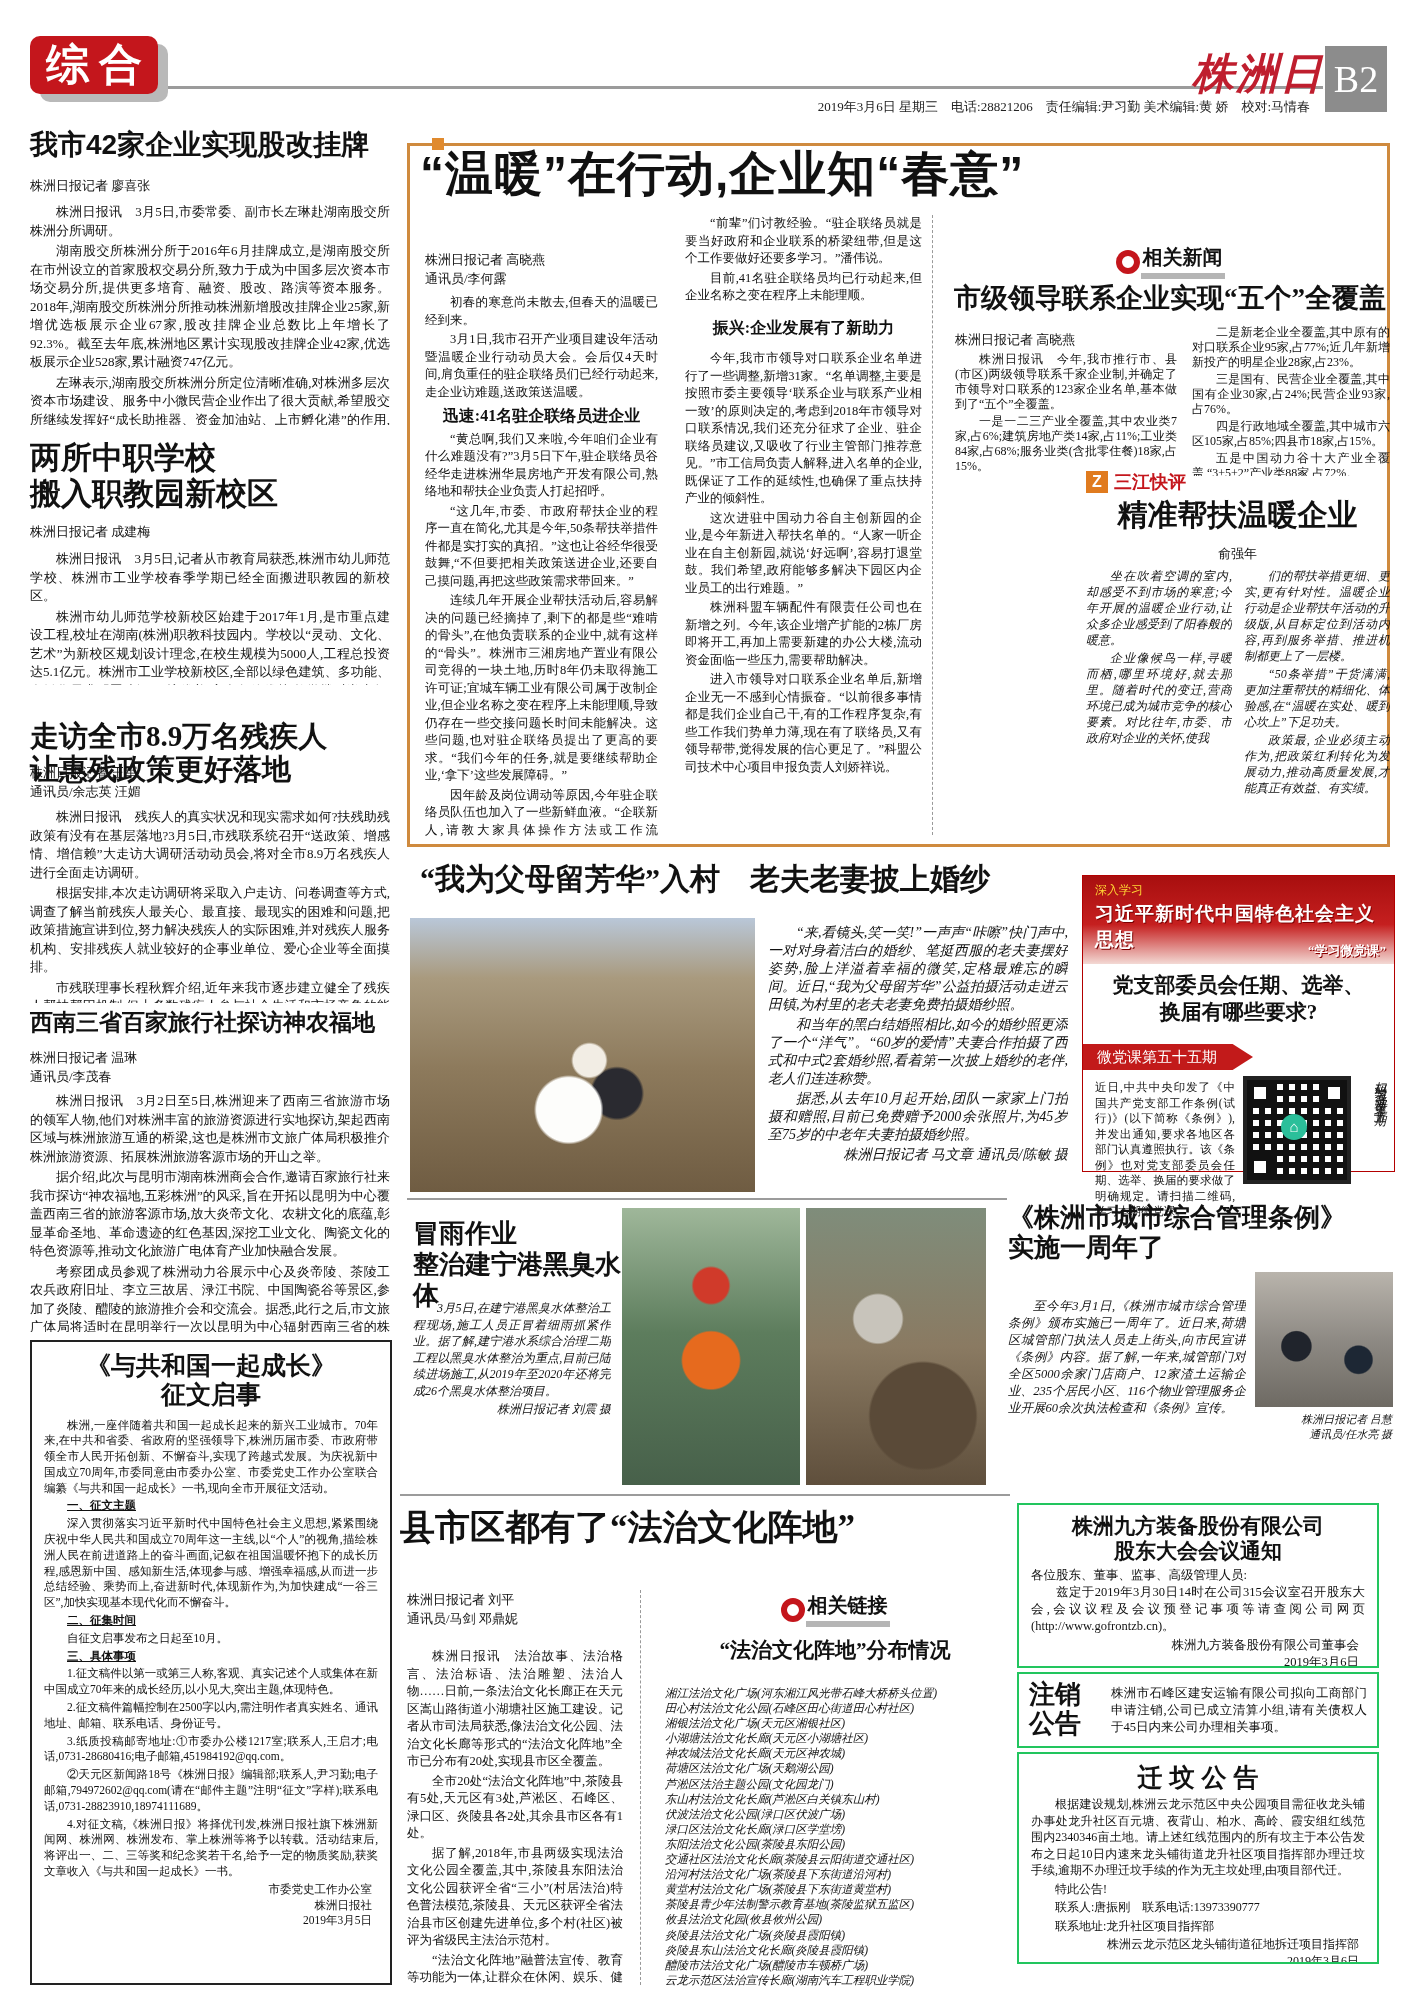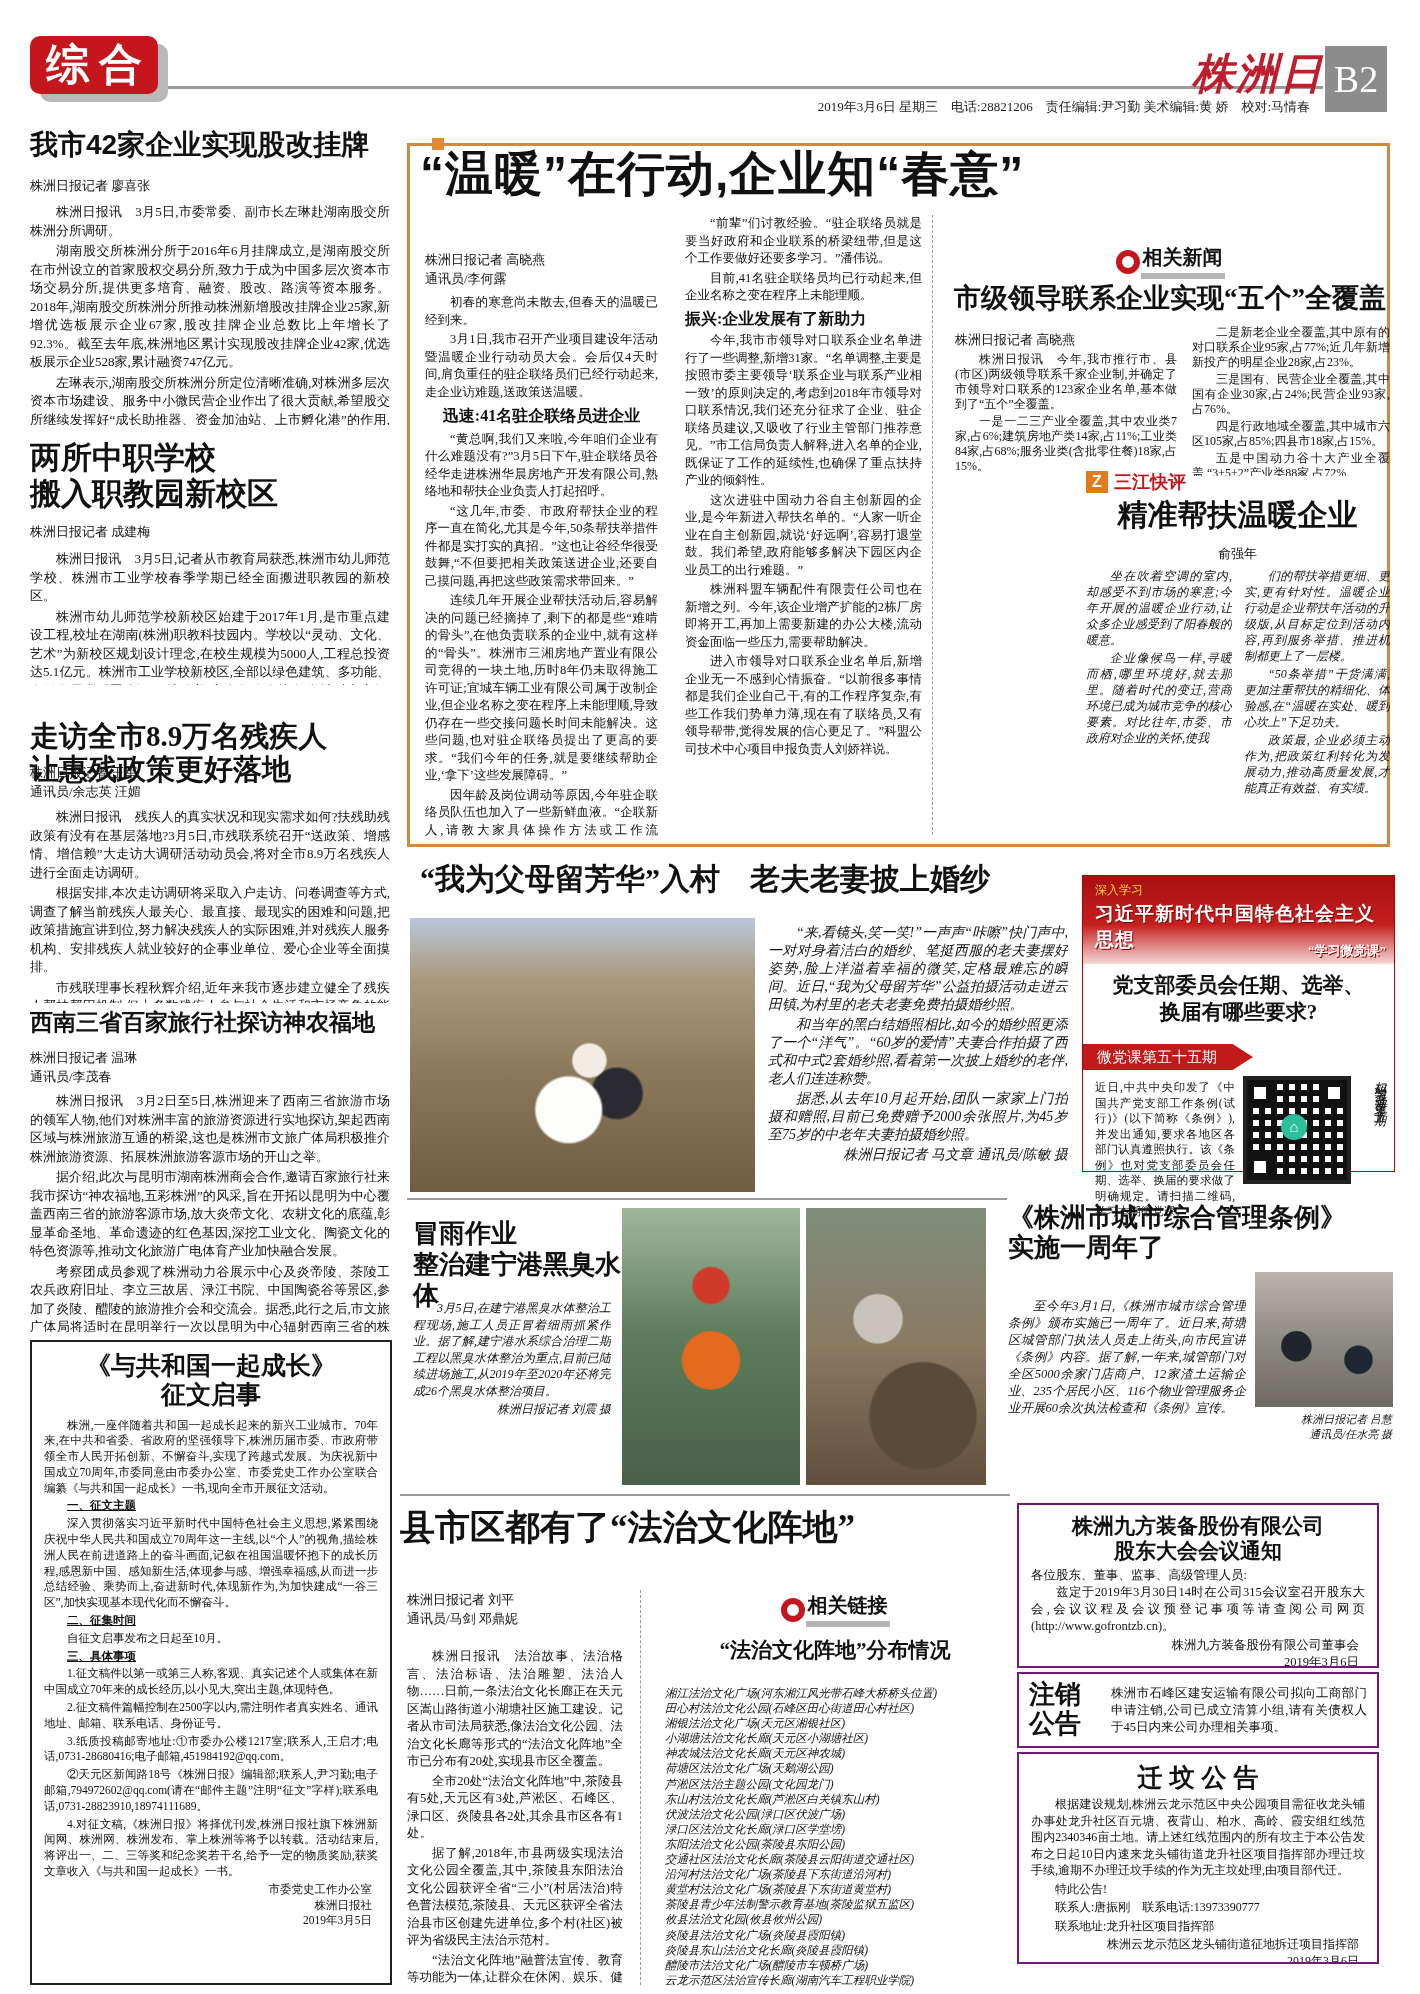--- a/index.html
+++ b/index.html
@@ -68,21 +68,21 @@
   #study .note{position:absolute;left:12px;top:204px;width:140px;font-size:11.5px;line-height:15.5px;text-align:justify;}
   #qr{position:absolute;left:160px;top:200px;width:100px;height:100px;border:4px solid #222;
       background:
         repeating-linear-gradient(0deg,#111 0 6px,transparent 6px 12px),
         repeating-linear-gradient(90deg,#111 0 6px,#fff 6px 12px);}
   #qr .eye{position:absolute;width:22px;height:22px;background:#fff;border:5px solid #111;box-sizing:border-box;}
   #qr .c{position:absolute;left:34px;top:34px;width:26px;height:26px;background:#2bbf9a;border-radius:50%;
       color:#fff;text-align:center;line-height:26px;font-size:15px;}
   #study .vtext{position:absolute;right:6px;top:196px;writing-mode:vertical-rl;font-size:12px;letter-spacing:3px;font-style:italic;}
   
-  .nbox{border:2px solid #701a75;box-sizing:border-box;background:#fff;}
+  .nbox{border:2px solid #22c55e;box-sizing:border-box;background:#fff;}
   .sign{text-align:right;margin:2px 6px 0 0;}
   ul.plain{list-style:none;margin:0;padding:0;}
 </style>
 </head>
 <body>
 
 <div id="page">
 
   <div class="abs" id="sec-badge">
     <div class="back"></div>
@@ -181,21 +181,21 @@
         <p class="p">“这几年,市委、市政府帮扶企业的程序一直在简化,尤其是今年,50条帮扶举措件件都是实打实的真招。”这也让谷经华很受鼓舞,“不但要把相关政策送进企业,还要自己摸问题,再把这些政策需求带回来。”</p>
         <p class="p">连续几年开展企业帮扶活动后,容易解决的问题已经摘掉了,剩下的都是些“难啃的骨头”,在他负责联系的企业中,就有这样的“骨头”。株洲市三湘房地产置业有限公司竞得的一块土地,历时8年仍未取得施工许可证;宜城车辆工业有限公司属于改制企业,但企业名称之变在程序上未能理顺,导致仍存在一些交接问题长时间未能解决。这些问题,也对驻企联络员提出了更高的要求。“我们今年的任务,就是要继续帮助企业,‘拿下’这些发展障碍。”</p>
         <p class="p">因年龄及岗位调动等原因,今年驻企联络员队伍也加入了一些新鲜血液。“企联新人,请教大家具体操作方法或工作流程。”加入驻企联络员工作群后,新任联络员潘伟第一时间向</p>
       </div>
   </div>
   <div class="abs body12 ovh" style="left:685px;top:215px;width:237px;height:624px;">
     <div>
         <p class="p">“前辈”们讨教经验。“驻企联络员就是要当好政府和企业联系的桥梁纽带,但是这个工作要做好还要多学习。”潘伟说。</p>
         <p class="p">目前,41名驻企联络员均已行动起来,但企业名称之变在程序上未能理顺。</p>
       </div>
-    <div class="bold" style="font-size:16px;margin:5px 0;">振兴:企业发展有了新助力</div>
+    <div class="bold" style="font-size:16px;text-align:center;margin:14px 0;">振兴:企业发展有了新助力</div>
     <div>
         <p class="p">今年,我市市领导对口联系企业名单进行了一些调整,新增31家。“名单调整,主要是按照市委主要领导‘联系企业与联系产业相一致’的原则决定的,考虑到2018年市领导对口联系情况,我们还充分征求了企业、驻企联络员建议,又吸收了行业主管部门推荐意见。”市工信局负责人解释,进入名单的企业,既保证了工作的延续性,也确保了重点扶持产业的倾斜性。</p>
         <p class="p">这次进驻中国动力谷自主创新园的企业,是今年新进入帮扶名单的。“人家一听企业在自主创新园,就说‘好远啊’,容易打退堂鼓。我们希望,政府能够多解决下园区内企业员工的出行难题。”</p>
         <p class="p">株洲科盟车辆配件有限责任公司也在新增之列。今年,该企业增产扩能的2栋厂房即将开工,再加上需要新建的办公大楼,流动资金面临一些压力,需要帮助解决。</p>
         <p class="p">进入市领导对口联系企业名单后,新增企业无一不感到心情振奋。“以前很多事情都是我们企业自己干,有的工作程序复杂,有些工作我们势单力薄,现在有了联络员,又有领导帮带,觉得发展的信心更足了。”科盟公司技术中心项目申报负责人刘娇祥说。</p>
       </div>
   </div>
   <div class="abs vdash" style="left:932px;top:215px;height:620px;"></div>
 
   <div class="abs badge-row" style="left:1040px;top:244px;width:260px;">

